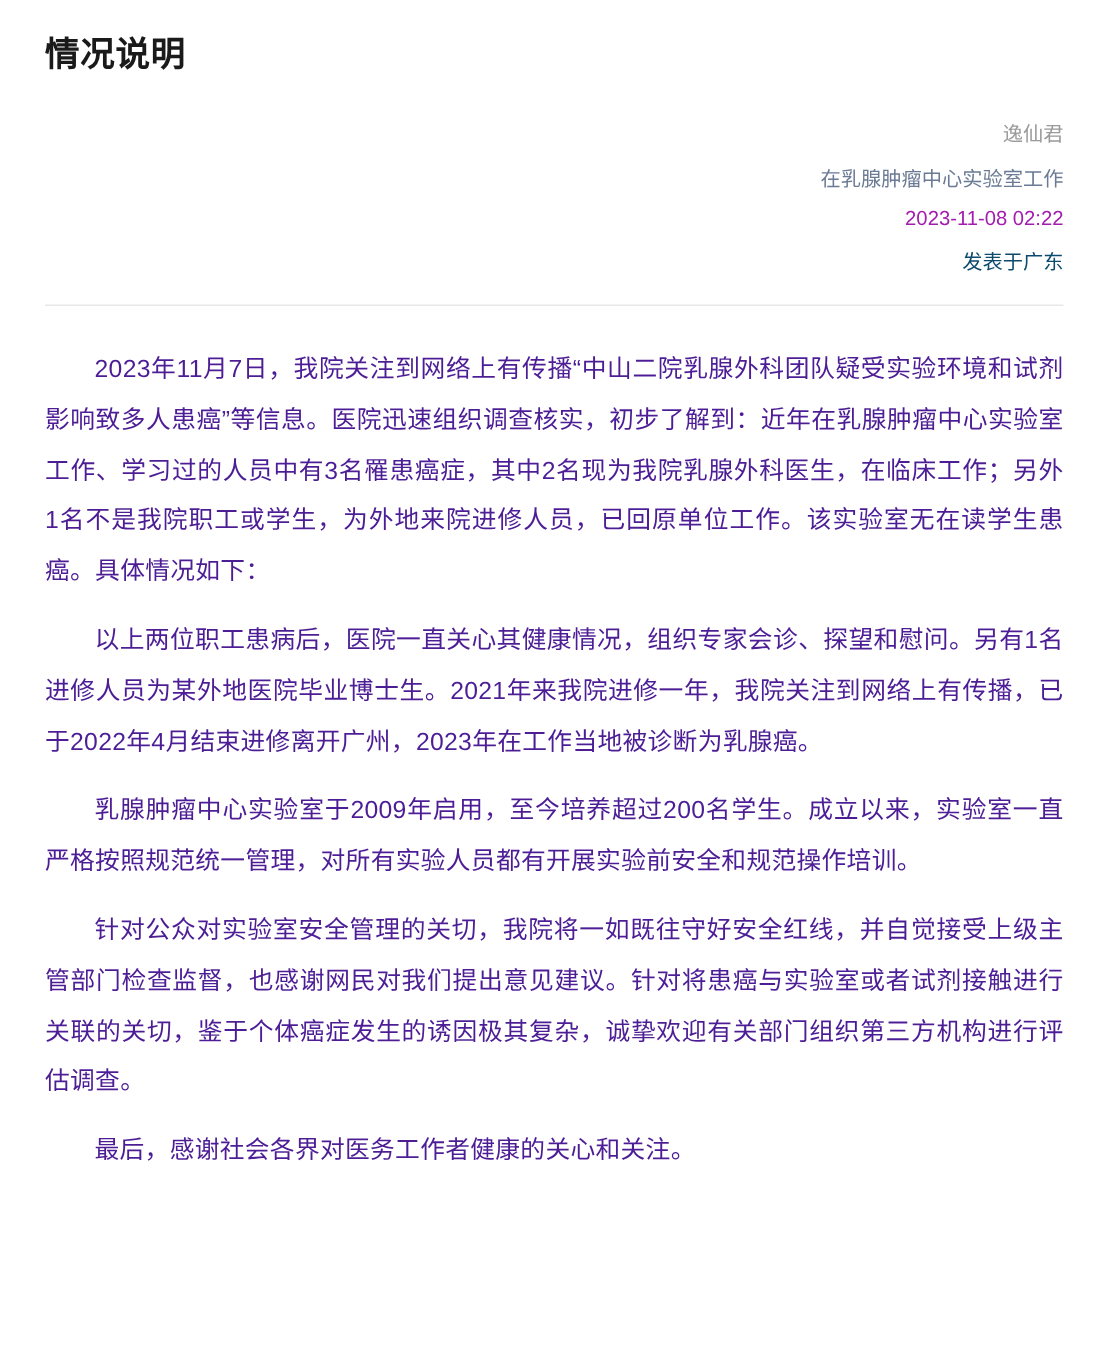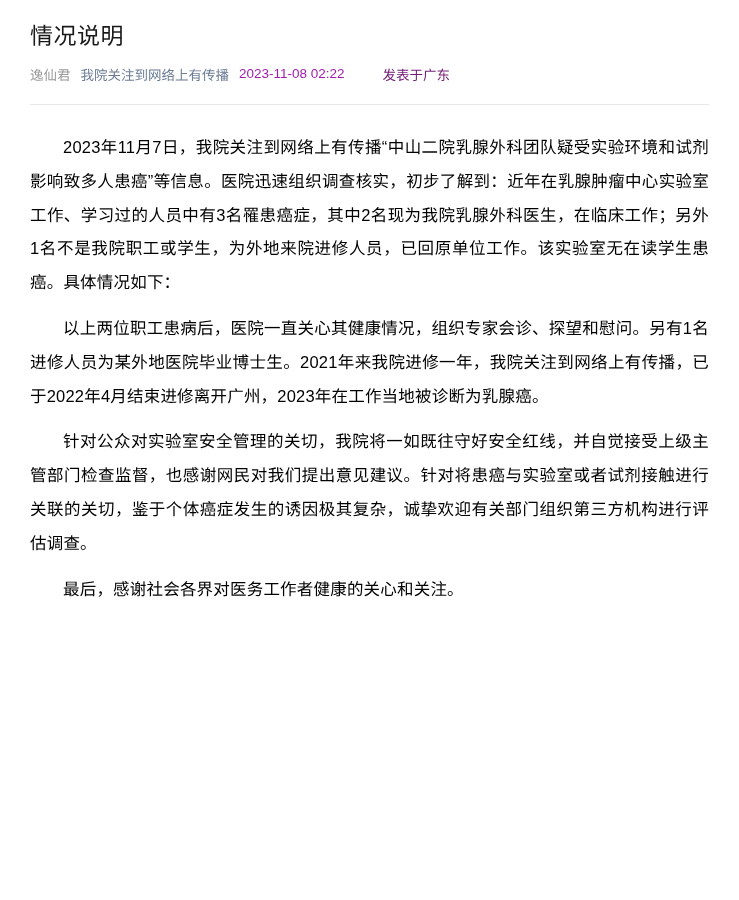--- a/index.html
+++ b/index.html
@@ -16,79 +16,81 @@
   }
   .page {
     width: 739px;
     height: 900px;
     box-sizing: border-box;
     padding: 22px 30px 0 30px;
     position: relative;
   }
   .article-title {
     font-size: 23px;
-    font-weight: normal;
+    font-weight: bold;
     color: #1a1a1a;
     letter-spacing: 0.5px;
-    margin: 0 0 12px 0;
+    margin: 0 0 26px 0;
     line-height: 1.3;
   }
   .meta-row {
     display: flex;
-    align-items: center;
+    align-items: flex-end;
     flex-wrap: nowrap;
     gap: 10px;
     font-size: 13.5px;
     color: #9a9a9a;
     margin-bottom: 20px;
+    flex-direction: column;
   }
   .meta-author {
     color: #9a9a9a;
   }
   .meta-source {
     color: #6b7b95;
   }
   .meta-time {
     color: #a21caf;
   }
   .meta-location {
-    color: #701a75;
+    color: #0c4a6e;
     margin-left: 28px;
   }
   .divider {
     border: none;
     border-top: 1px solid #e8e8e8;
     margin: 0 0 26px 0;
   }
   .body-text p {
     font-size: 16.5px;
     line-height: 2.05;
-    color: #000000;
+    color: #4c1d95;
     margin: 0 0 12px 0;
     text-align: justify;
     text-indent: 2em;
     letter-spacing: 0.2px;
   }
 </style>
 </head>
 <body>
 
 <div class="page">
 
   <h1 class="article-title">情况说明</h1>
 
   <div class="meta-row">
     <span class="meta-author">逸仙君</span>
-    <span class="meta-source">我院关注到网络上有传播</span>
+    <span class="meta-source">在乳腺肿瘤中心实验室工作</span>
     <span class="meta-time">2023-11-08 02:22</span>
     <span class="meta-location">发表于广东</span>
   </div>
 
   <hr class="divider">
 
   <div class="body-text">
     <p>2023年11月7日，我院关注到网络上有传播“中山二院乳腺外科团队疑受实验环境和试剂影响致多人患癌”等信息。医院迅速组织调查核实，初步了解到：近年在乳腺肿瘤中心实验室工作、学习过的人员中有3名罹患癌症，其中2名现为我院乳腺外科医生，在临床工作；另外1名不是我院职工或学生，为外地来院进修人员，已回原单位工作。该实验室无在读学生患癌。具体情况如下：</p>
     <p>以上两位职工患病后，医院一直关心其健康情况，组织专家会诊、探望和慰问。另有1名进修人员为某外地医院毕业博士生。2021年来我院进修一年，我院关注到网络上有传播，已于2022年4月结束进修离开广州，2023年在工作当地被诊断为乳腺癌。</p>
+    <p>乳腺肿瘤中心实验室于2009年启用，至今培养超过200名学生。成立以来，实验室一直严格按照规范统一管理，对所有实验人员都有开展实验前安全和规范操作培训。</p>
     <p>针对公众对实验室安全管理的关切，我院将一如既往守好安全红线，并自觉接受上级主管部门检查监督，也感谢网民对我们提出意见建议。针对将患癌与实验室或者试剂接触进行关联的关切，鉴于个体癌症发生的诱因极其复杂，诚挚欢迎有关部门组织第三方机构进行评估调查。</p>
     <p>最后，感谢社会各界对医务工作者健康的关心和关注。</p>
   </div>
 
 </div>
 
 </body></html>

